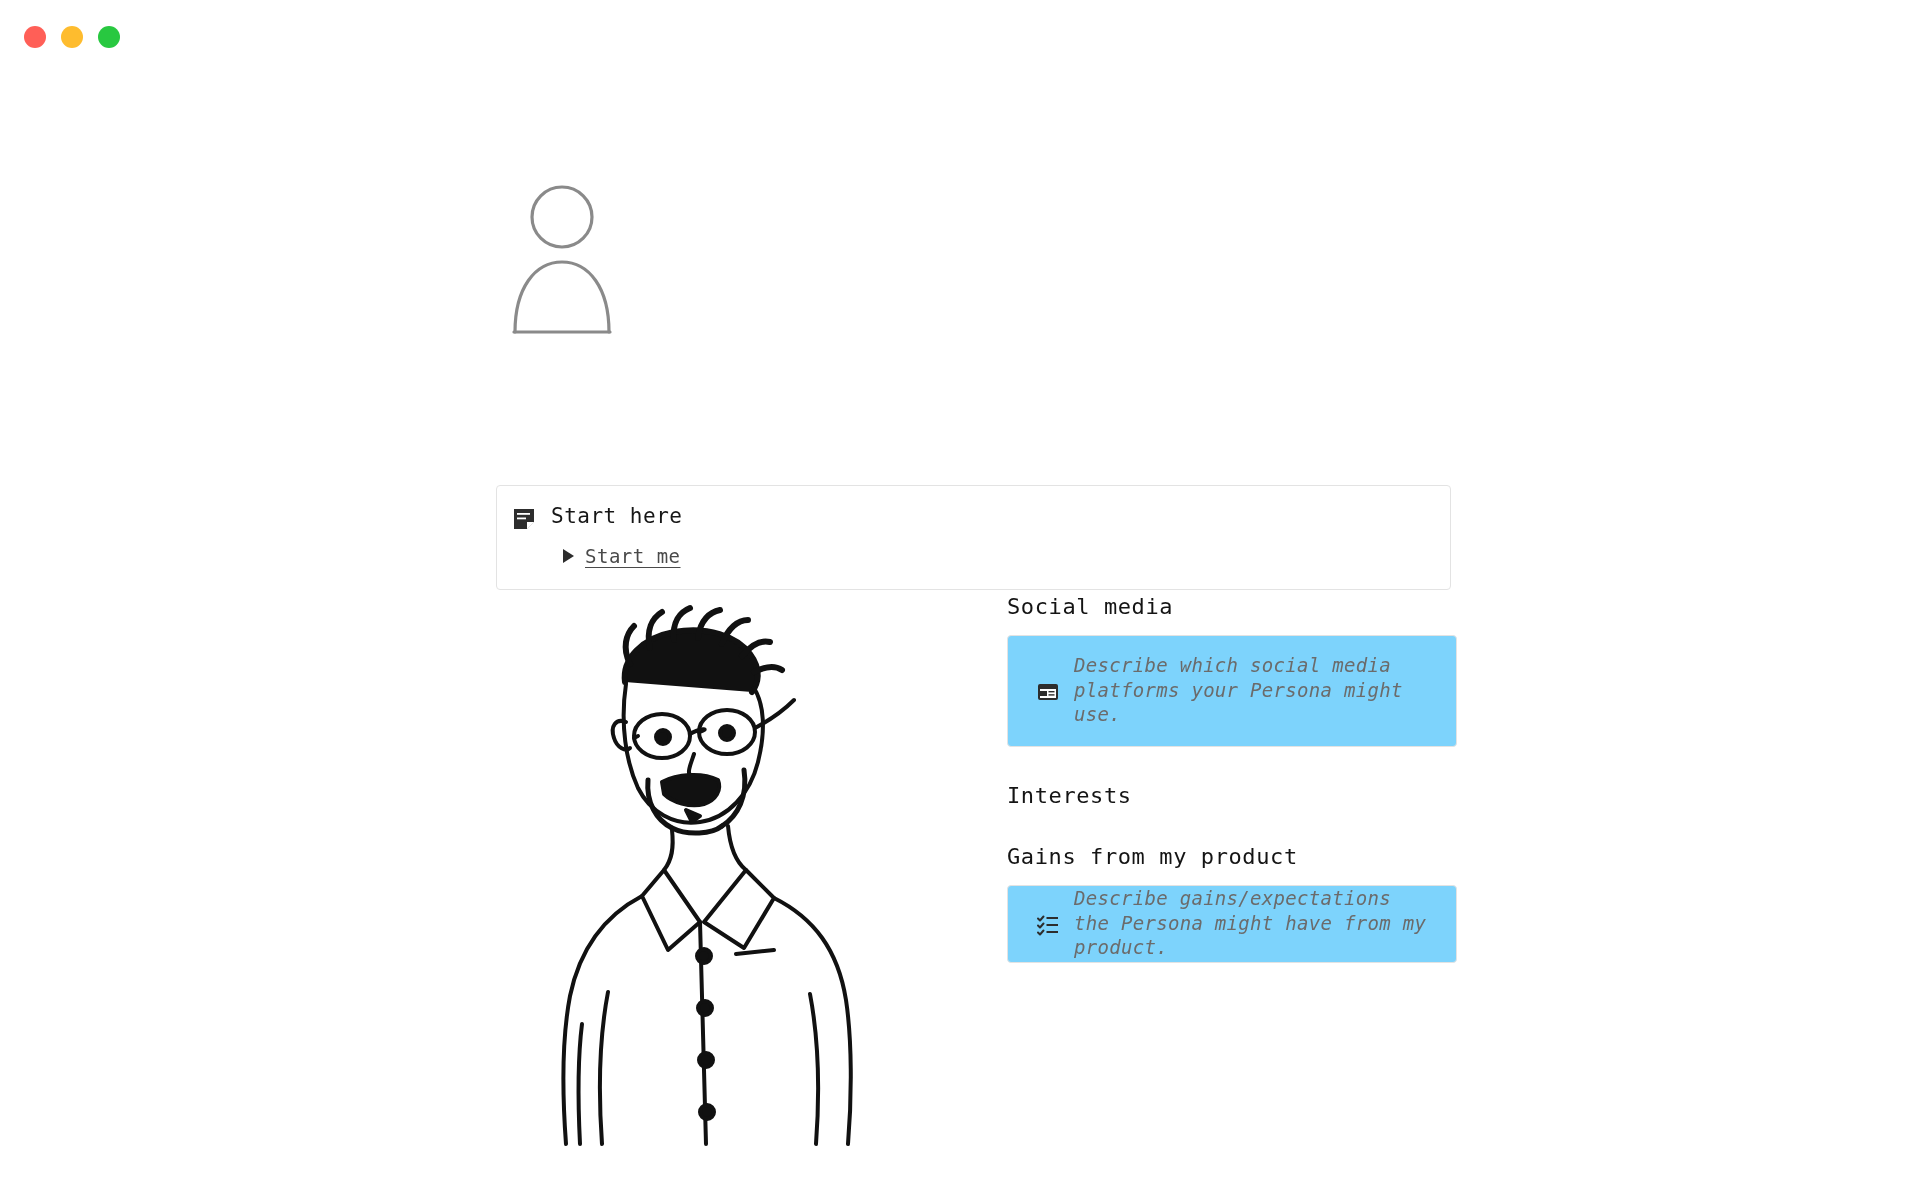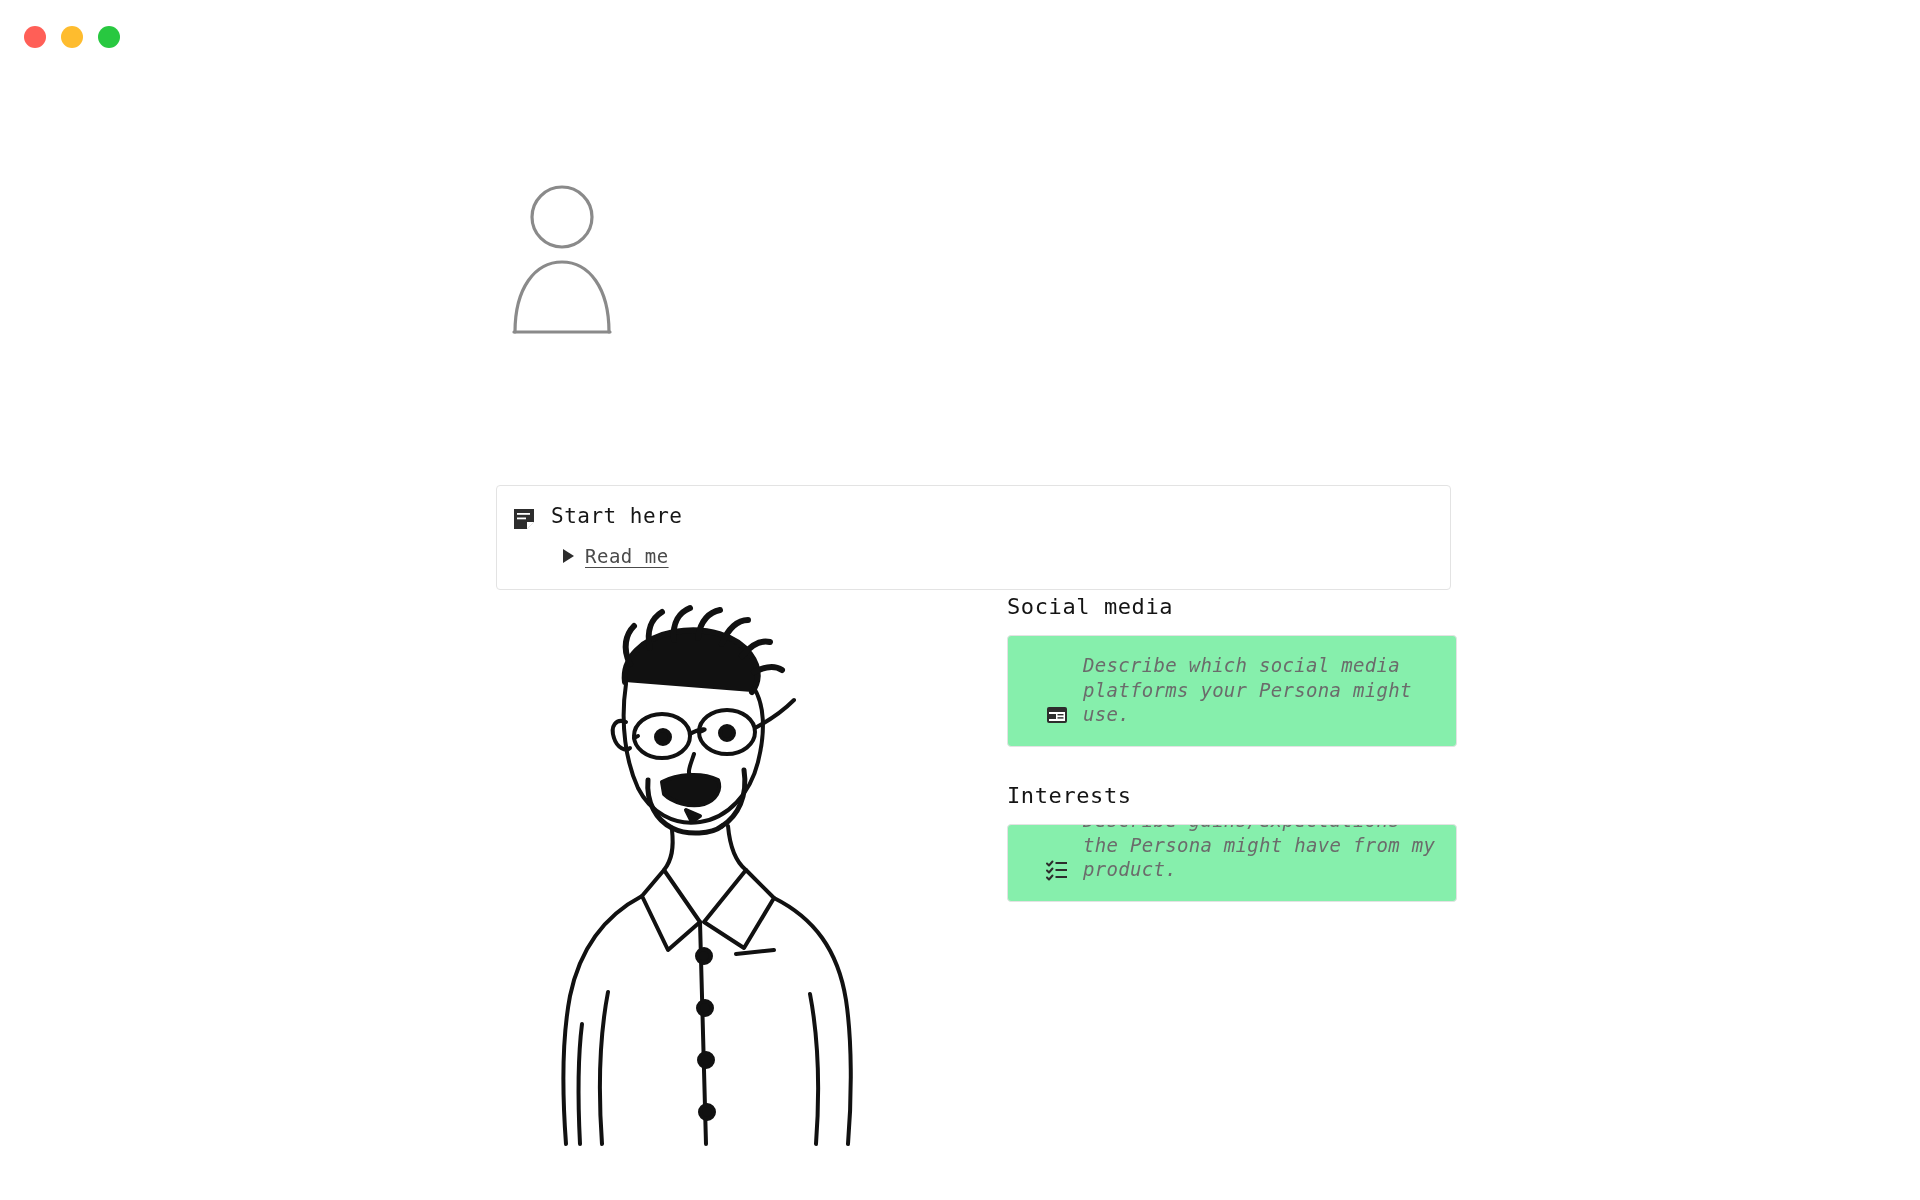--- a/index.html
+++ b/index.html
@@ -156,25 +156,25 @@
     font-weight: 400;
     letter-spacing: 0.6px;
     color: #141414;
     margin: 0 0 16px 0;
   }
   .section-title.spaced { margin-top: 36px; }
 
   .field-box {
     border: 1px solid #e3e3e3;
     border-radius: 4px;
-    background: #86efac;
-    padding: 17px 20px 19px 37px;
+    background: #7dd3fc;
+    padding: 17px 20px 19px 28px;
     box-sizing: border-box;
     display: flex;
-    align-items: flex-end;
+    align-items: center;
     gap: 14px;
     width: 450px;
   }
   .field-icon {
     width: 24px;
     height: 24px;
     flex: 0 0 24px;
     margin-top: 3px;
   }
   .field-text {
@@ -218,21 +218,21 @@
             <path d="M23 16 L16 16 L16 23 Z" fill="#ffffff"></path>
             <path d="M16 16 H23 L16 23 Z" fill="#ffffff"></path>
             <rect x="6" y="7" width="13" height="1.8" fill="#ffffff"></rect>
             <rect x="6" y="11.5" width="9" height="1.8" fill="#ffffff"></rect>
           </svg>
         </span>
         <span class="callout-title">Start here</span>
       </div>
       <div class="toggle-row">
         <span class="toggle-arrow"></span>
-        <span class="toggle-label">Read me</span>
+        <span class="toggle-label">Start me</span>
       </div>
     </div>
 
     <div class="body-left">
       <div class="persona-illustration">
         <svg viewBox="0 0 360 560" width="360" height="560" fill="none" xmlns="http://www.w3.org/2000/svg" stroke="#111" stroke-width="4" stroke-linecap="round" stroke-linejoin="round">
 
           <path d="M103 78 C100 55 120 34 152 28 C185 22 215 32 228 50 C240 66 236 80 230 88" fill="#111" stroke="#111" stroke-width="6"></path>
           <path d="M108 60 C100 44 104 30 112 22" stroke="#111" stroke-width="6"></path>
           <path d="M128 44 C124 26 130 14 140 8" stroke="#111" stroke-width="6"></path>
@@ -299,20 +299,21 @@
             <rect x="4" y="11" width="7" height="5" fill="#2d2d2d"></rect>
             <rect x="12.5" y="11" width="6" height="1.4" fill="#2d2d2d"></rect>
             <rect x="12.5" y="14.2" width="6" height="1.4" fill="#2d2d2d"></rect>
           </svg>
         </span>
         <span class="field-text">Describe which social media platforms your Persona might use.</span>
       </div>
 
       <div class="section-title spaced">Interests</div>
 
+      <div class="section-title spaced">Gains from my product</div>
       <div class="field-box clip-bottom" style="height:78px;">
         <span class="field-icon">
           <svg viewBox="0 0 24 24" width="24" height="24" xmlns="http://www.w3.org/2000/svg">
             <path d="M2 5.5 L4 7.5 L7.5 3.5" stroke="#2d2d2d" stroke-width="2" fill="none" stroke-linecap="round" stroke-linejoin="round"></path>
             <path d="M2 12.5 L4 14.5 L7.5 10.5" stroke="#2d2d2d" stroke-width="2" fill="none" stroke-linecap="round" stroke-linejoin="round"></path>
             <path d="M2 19.5 L4 21.5 L7.5 17.5" stroke="#2d2d2d" stroke-width="2" fill="none" stroke-linecap="round" stroke-linejoin="round"></path>
             <rect x="10.5" y="4" width="11.5" height="2" fill="#2d2d2d"></rect>
             <rect x="10.5" y="11" width="11.5" height="2" fill="#2d2d2d"></rect>
             <rect x="10.5" y="18" width="11.5" height="2" fill="#2d2d2d"></rect>
           </svg>

